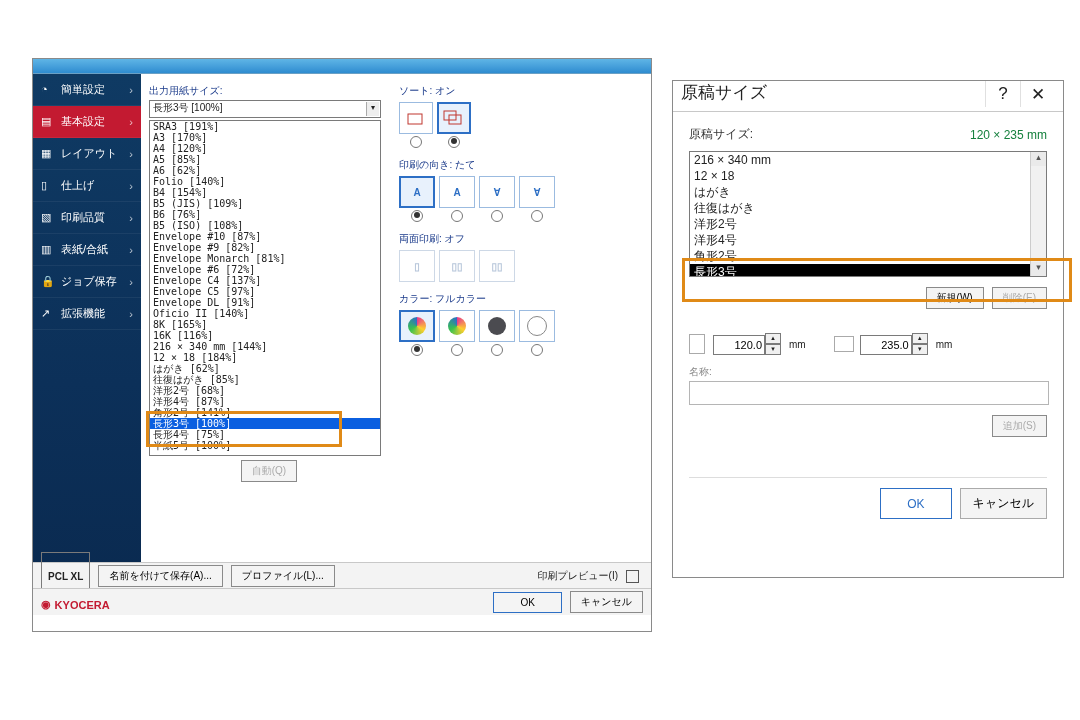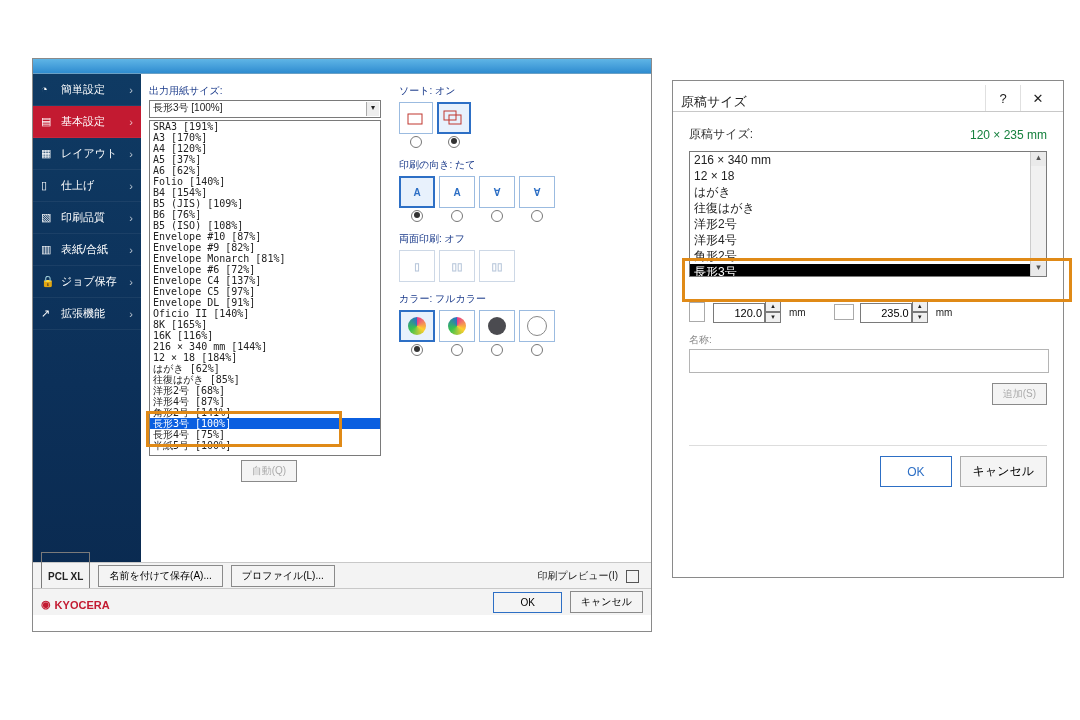--- a/index.html
+++ b/index.html
@@ -47,21 +47,21 @@
 
 
 .btmbar{position:absolute;left:0;right:0;height:26px;background:#f3f3f3;border-top:1px solid #c8c8c8;display:flex;align-items:center;padding:0 8px;gap:8px}
 .btmbar.a{bottom:42px}
 .btmbar.b{bottom:16px;justify-content:flex-end}
 .brand{position:absolute;left:8px;bottom:20px;display:flex;align-items:center;gap:4px;color:#c31a31;font-weight:bold;font-size:11px}
 .pcl{border:1px solid #7a7a7a;padding:18px 6px;font-weight:bold;font-size:10px}
 
 
 .dlgR{position:absolute;left:672px;top:80px;width:390px;height:496px;border:1px solid #8a8a8a;background:#fff}
-.titlebarR{height:30px;border-bottom:1px solid #c8c8c8;display:flex;align-items:flex-end;padding:0 8px;font-size:13px}
+.titlebarR{height:30px;border-bottom:1px solid #c8c8c8;display:flex;align-items:flex-start;padding:0 8px;font-size:17px}
 .titlebarR .spacer{flex:1}
 .cbtn{width:34px;height:26px;display:flex;align-items:center;justify-content:center;border-left:1px solid #e0e0e0}
 .bodyR{padding:14px 16px}
 .row{display:flex;align-items:center;margin-bottom:8px}
 .row .k{flex:1;font-size:12px;color:#333}
 .row .v{color:#15803d;font-size:12px}
 .listR{border:1px solid #7a7a7a;height:124px;position:relative;overflow:hidden;font-size:12px}
 .listR .itm{padding:1px 4px;line-height:14px}
 .listR .itm.sel{background:#000000;color:#fff}
 .listR .scroll{position:absolute;right:0;top:0;bottom:0;width:15px;background:#f1f1f1;border-left:1px solid #ccc;display:flex;flex-direction:column}
@@ -132,21 +132,21 @@
     </div>
 
     <div class="centerL">
       <div class="colA">
         <div class="label">出力用紙サイズ:</div>
         <div class="combo"><span style="padding-left:3px">長形3号  [100%]</span><span class="arrow">▾</span></div>
         <div class="listbox" id="listA">
               <div class="li">SRA3  [191%]</div>
               <div class="li">A3  [170%]</div>
               <div class="li">A4  [120%]</div>
-              <div class="li">A5  [37%]</div>
+              <div class="li">A5  [85%]</div>
               <div class="li">A6  [62%]</div>
               <div class="li">Folio  [140%]</div>
               <div class="li">B4  [154%]</div>
               <div class="li">B5 (JIS)  [109%]</div>
               <div class="li">B6  [76%]</div>
               <div class="li">B5 (ISO)  [108%]</div>
               <div class="li">Envelope #10  [87%]</div>
               <div class="li">Envelope #9  [82%]</div>
               <div class="li">Envelope Monarch  [81%]</div>
               <div class="li">Envelope #6  [72%]</div>
@@ -304,20 +304,24 @@
           <div class="itm">洋形2号</div>
           <div class="itm">洋形4号</div>
           <div class="itm">角形2号</div>
           <div class="itm sel">長形3号</div>
           <div class="scroll">
             <div class="sar">▴</div>
             <div style="flex:1"></div>
             <div class="sar">▾</div>
           </div>
     </div>
+    <div class="brow">
+      <button class="btn">新規(W)</button>
+      <button class="btn dis">削除(E)</button>
+    </div>
     <div class="dimrow">
       <span class="dimico"></span>
       <div class="spin">
             <input value="120.0" style="">
             <div class="spinbtns">
               <span>▴</span>
               <span>▾</span>
             </div>
           </div>
       <span>mm</span>

